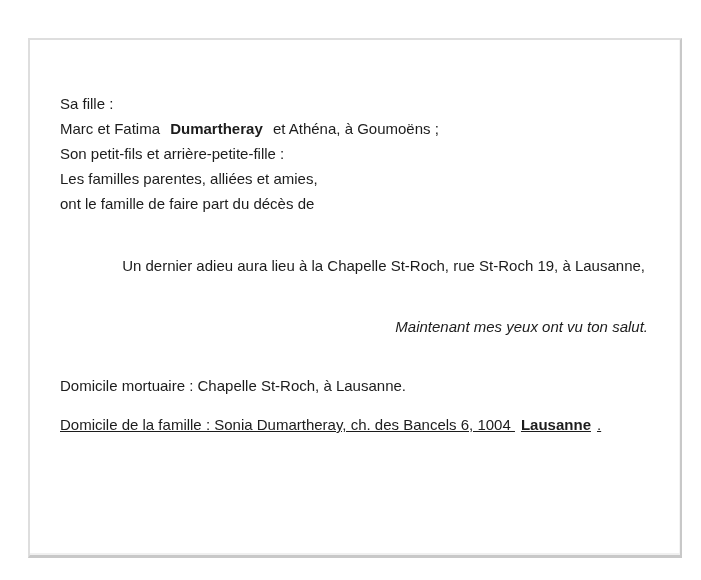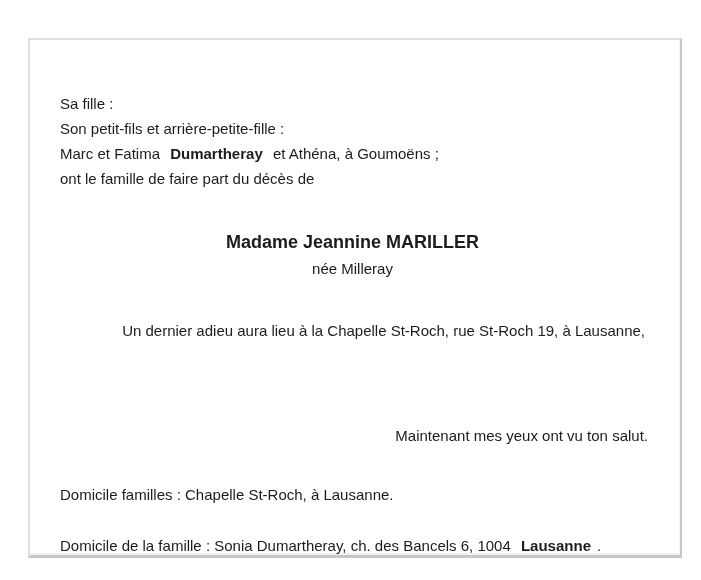--- a/index.html
+++ b/index.html
@@ -49,51 +49,48 @@
   }
   .maiden-name {
     font-size: 15px;
     line-height: 19px;
   }
   .ceremony { margin-top: 31px; text-align: right; }
   .quote-block {
     margin-top: 30px;
     text-align: right;
   }
-  .quote-text { line-height: 19px; margin-top: 44px; }
+  .quote-text { font-style: italic; line-height: 19px; }
   .quote-source { line-height: 19px; }
   .addresses { margin-top: 28px; }
-  .addresses .line + .line { margin-top: 26px; }
+  .addresses .line + .line { margin-top: 14px; text-decoration: underline; }
   .b { font-weight: bold; }
 </style>
 </head>
 <body>
 
 <div class="page">
   <div class="card">
 
     <div class="intro">
         <div class="line"><span>Sa fille :</span></div>
+        <div class="line"><span>Marc et Fatima </span><span class="b">Dumartheray</span><span> et Athéna, à Goumoëns ;</span></div>
         <div class="line"><span>Son petit-fils et arrière-petite-fille :</span></div>
-        <div class="line"><span>Marc et Fatima </span><span class="b">Dumartheray</span><span> et Athéna, à Goumoëns ;</span></div>
+        <div class="line"><span>Les familles parentes, alliées et amies,</span></div>
         <div class="line"><span>ont le famille de faire part du décès de</span></div>
       </div>
 
-    <div class="title-block">
-      <div class="deceased-name">Madame Jeannine MARILLER</div>
-      <div class="maiden-name">née Milleray</div>
-    </div>
 
     <div class="ceremony">
         <div class="line"><span>Un dernier adieu aura lieu à la Chapelle St-Roch, rue St-Roch 19, à Lausanne,</span></div>
       </div>
 
     <div class="quote-block">
       <div class="quote-text">Maintenant mes yeux ont vu ton salut.</div>
     </div>
 
     <div class="addresses">
-        <div class="line"><span>Domicile familles : Chapelle St-Roch, à Lausanne.</span></div>
+        <div class="line"><span>Domicile mortuaire : Chapelle St-Roch, à Lausanne.</span></div>
         <div class="line"><span>Domicile de la famille : Sonia Dumartheray, ch. des Bancels 6, 1004 </span><span class="b">Lausanne</span><span>.</span></div>
       </div>
 
   </div>
 </div>
 
 </body></html>

